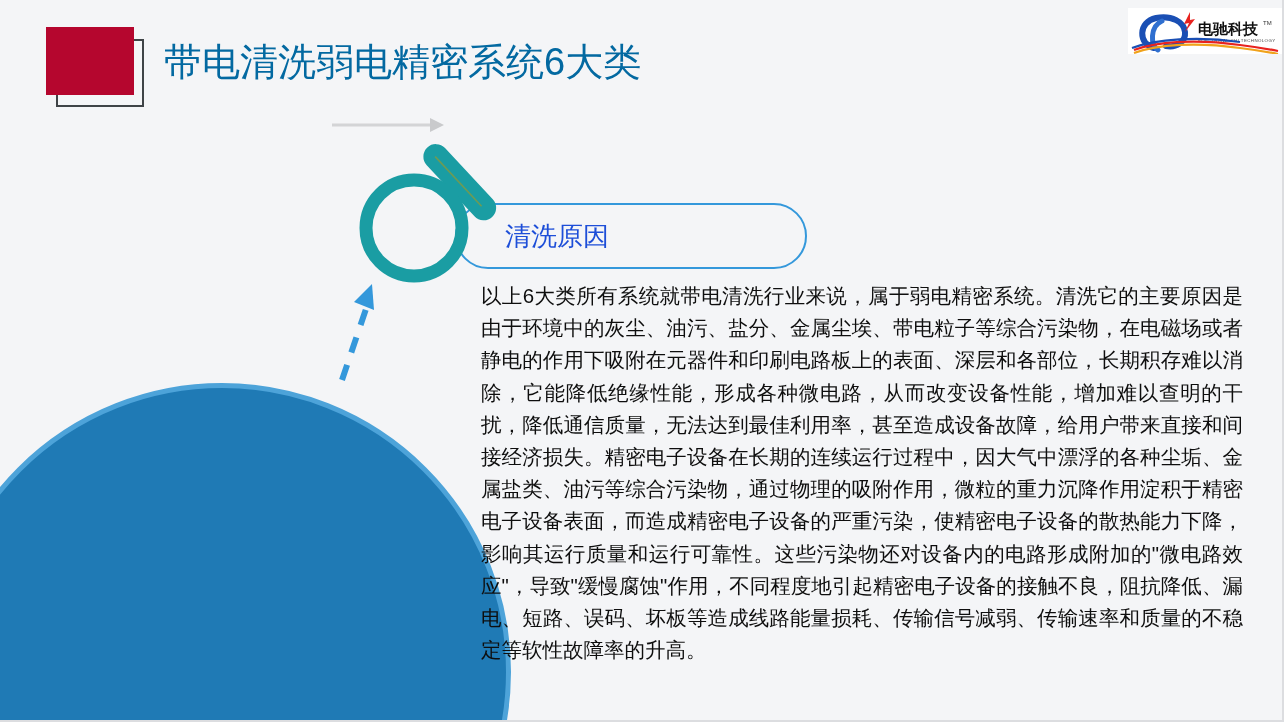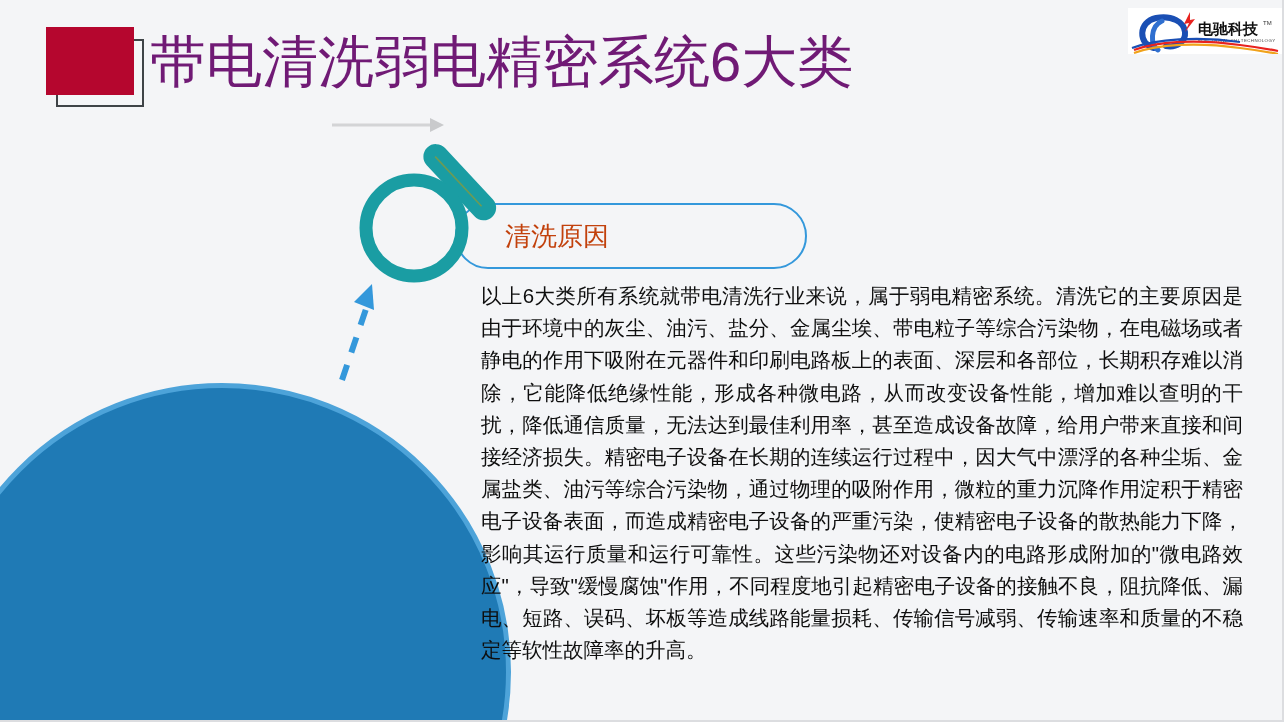--- a/index.html
+++ b/index.html
@@ -46,25 +46,25 @@
     top: 39px;
     width: 88px;
     height: 68px;
     border: 2px solid #3f4447;
     box-sizing: border-box;
     background: transparent;
     z-index: 2;
   }
   .title-text {
     position: absolute;
-    left: 150px;
+    left: 164px;
     top: 38px;
-    font-size: 56px;
+    font-size: 38px;
     line-height: 48px;
-    color: #701a75;
+    color: #0369a1;
     letter-spacing: 0px;
     white-space: nowrap;
     z-index: 4;
   }
 
   
   .grey-arrow {
     position: absolute;
     left: 330px;
     top: 112px;
@@ -84,21 +84,21 @@
     box-sizing: border-box;
     background: transparent;
     z-index: 2;
   }
   .pill-label {
     position: absolute;
     left: 505px;
     top: 220px;
     font-size: 26px;
     line-height: 32px;
-    color: #c2410c;
+    color: #1d4ed8;
     z-index: 4;
     white-space: nowrap;
   }
   .magnifier {
     position: absolute;
     left: 352px;
     top: 118px;
     width: 180px;
     height: 165px;
     z-index: 5;

